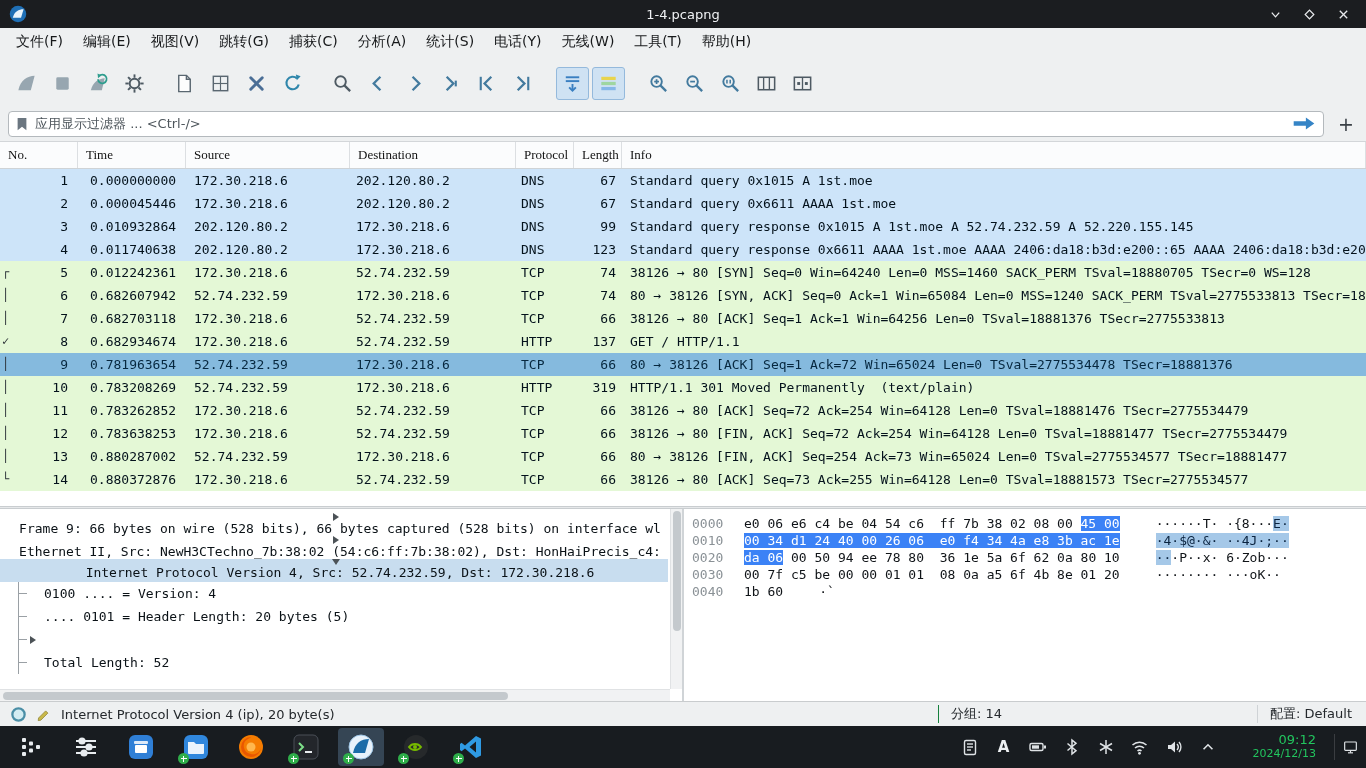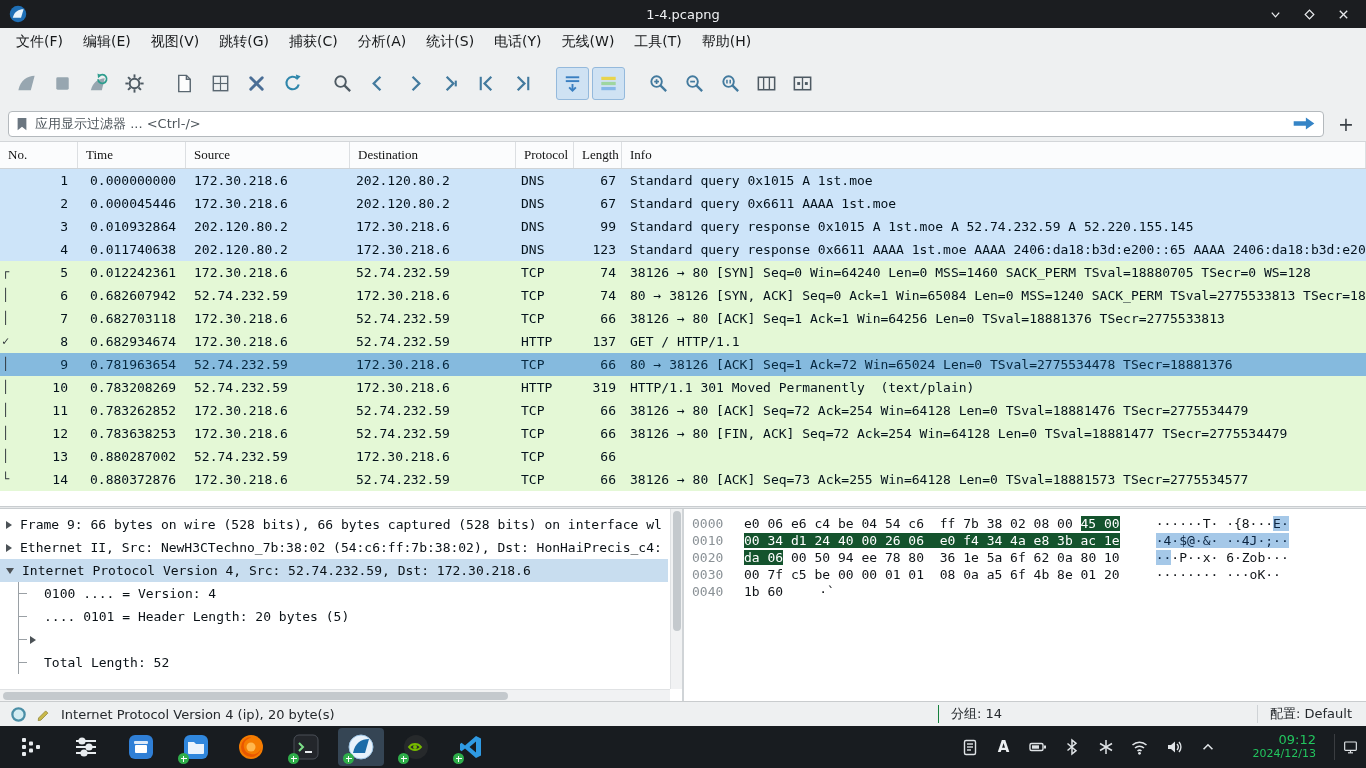--- a/index.html
+++ b/index.html
@@ -50,40 +50,40 @@
   .pl-row.c-tcp { background:#e4f8d6; }
   .pl-row.selected { background:#85bade; color:#07283f; }
 
   .splitter-h { height:3px; background:#e6e8ea; border-top:1px solid #c9cdd0; border-bottom:1px solid #c9cdd0; }
 
   
   .bottom { display:flex; height:192px; background:#fff; }
   .details-pane { width:684px; position:relative; border-right:2px solid #d0d4d7; overflow:hidden; font-family:"DejaVu Sans Mono","Liberation Mono",monospace; font-size:13px; color:#0a1116; background:#fff; }
   .details-content { padding-top:4px; }
   .detail-line { height:23px; display:flex; align-items:center; white-space:pre; overflow:hidden; width:668px; }
-  .detail-line.lvl0 { padding-left:6px; }
+  .detail-line.lvl0 { padding-left:12px;flex-direction:column; }
   .detail-line.lvl1 { padding-left:30px; position:relative; }
   .detail-line.lvl1.leaf { padding-left:44px; }
   .detail-line.lvl1::before { content:""; position:absolute; left:18px; top:11px; width:9px; height:1px; background:#9aa0a5; }
   .detail-line.lvl1::after { content:""; position:absolute; left:18px; top:-1px; height:24px; width:1px; background:#9aa0a5; }
   .detail-line.selected { background:#c8ddef; }
   .chev { display:none; width:0; height:0; margin-right:8px; }
   .detail-line.collapsed .chev-r { display:inline-block; border-left:6px solid #4c5257; border-top:4px solid transparent; border-bottom:4px solid transparent; }
   .detail-line.expanded .chev-d { display:inline-block; border-top:6px solid #4c5257; border-left:4px solid transparent; border-right:4px solid transparent; }
   .vscroll { position:absolute; right:0; top:0; width:12px; height:calc(100% - 12px); background:#f1f2f3; border-left:1px solid #e0e2e4; }
   .vscroll .thumb { position:absolute; top:2px; left:2px; width:8px; height:120px; background:#c4c9cd; border-radius:4px; }
   .hscroll { position:absolute; bottom:0; left:0; height:12px; width:calc(100% - 12px); background:#f1f2f3; border-top:1px solid #e0e2e4; }
   .hscroll .thumb { position:absolute; top:2px; left:3px; height:8px; width:505px; background:#c4c9cd; border-radius:4px; }
 
   .hex-pane { flex:1; background:#fff; font-family:"DejaVu Sans Mono","Liberation Mono",monospace; font-size:13px; padding:6px 0 0 8px; color:#101418; }
   .hex-row { display:flex; height:17px; line-height:17px; white-space:pre; }
   .hx-off { color:#8a9196; width:42px; }
   .hx-bytes { margin-left:10px; }
   .hx-ascii { margin-left:36px; }
-  .hb { background:#14532d; color:#fff;margin-top:16px; }
+  .hb { background:#3b82f6; color:#fff;margin-top:16px; }
   .ha { background:#a5c8e8; color:#0b2440; }
 
   
   .statusbar { height:25px; background:#eef0f1; border-top:1px solid #c9ccce; display:flex; align-items:center; padding:0 10px; font-size:13px; color:#24282c; position:relative; }
   .sb-icons { display:flex; align-items:center; gap:8px; margin-right:10px; }
   .sb-packets { position:absolute; left:938px; border-left:1px solid #15803d; padding-left:12px; }
   .sb-profile { position:absolute; right:14px; border-left:1px solid #cfd3d6; padding-left:12px; }
 
   
   .taskbar { height:42px; background:#181c20; display:flex; align-items:center; padding:0 8px; gap:9px; }
@@ -471,20 +471,21 @@
       <div class="cell i">38126 → 80 [FIN, ACK] Seq=72 Ack=254 Win=64128 Len=0 TSval=18881477 TSecr=2775534479</div>
     </div>
 
     <div class="pl-row pl-grid c-tcp">
       <div class="cell n"><span class="marker">│</span><span>13</span></div>
       <div class="cell t">0.880287002</div>
       <div class="cell s">52.74.232.59</div>
       <div class="cell d">172.30.218.6</div>
       <div class="cell p">TCP</div>
       <div class="cell l">66</div>
+      <div class="cell i">80 → 38126 [FIN, ACK] Seq=254 Ack=73 Win=65024 Len=0 TSval=2775534577 TSecr=18881477</div>
     </div>
 
     <div class="pl-row pl-grid c-tcp">
       <div class="cell n"><span class="marker">└</span><span>14</span></div>
       <div class="cell t">0.880372876</div>
       <div class="cell s">172.30.218.6</div>
       <div class="cell d">52.74.232.59</div>
       <div class="cell p">TCP</div>
       <div class="cell l">66</div>
       <div class="cell i">38126 → 80 [ACK] Seq=73 Ack=255 Win=64128 Len=0 TSval=18881573 TSecr=2775534577</div>

